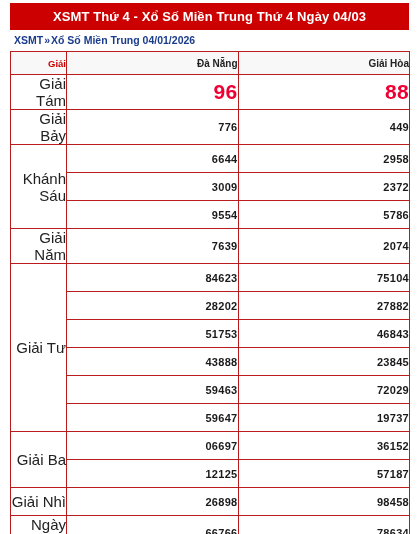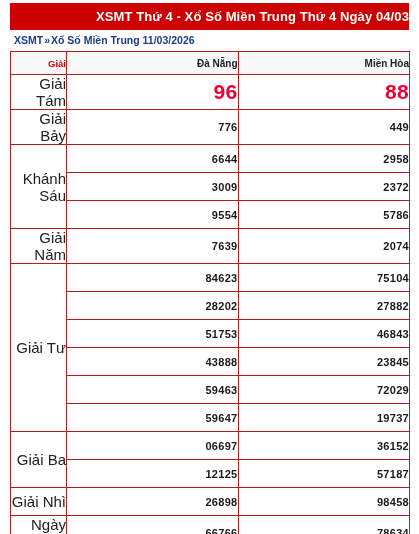--- a/index.html
+++ b/index.html
@@ -19,21 +19,21 @@
     height: 534px;
     position: relative;
     box-sizing: border-box;
     padding: 0 10px;
   }
   .title-bar {
     background: #cc0000;
     color: #ffffff;
     font-size: 13px;
     font-weight: bold;
-    text-align: right;
+    text-align: center;
     line-height: 27px;
     height: 27px;
     margin: 3px 0 0 0;
     letter-spacing: 0.1px;
     white-space: nowrap;
     overflow: hidden;
   }
   .breadcrumb {
     height: 21px;
     line-height: 21px;
@@ -98,34 +98,34 @@
   }
 </style>
 </head>
 <body>
 
 <div class="page">
 
   <div class="title-bar">XSMT Thứ 4 - Xổ Số Miền Trung Thứ 4 Ngày 04/03</div>
 
   <div class="breadcrumb">
-    <span>XSMT</span><span class="sep">»</span><span>Xổ Số Miền Trung 11/03/2026</span>
+    <span>XSMT</span><span class="sep">»</span><span>Xổ Số Miền Trung 04/01/2026</span>
   </div>
 
   <table class="result">
     <colgroup>
       <col class="c-label">
       <col class="c-prov">
       <col class="c-prov">
     </colgroup>
     <thead>
       <tr>
         <th class="head-label">Giải</th>
         <th>Đà Nẵng</th>
-        <th>Miền Hòa</th>
+        <th>Giải Hòa</th>
       </tr>
     </thead>
     <tbody id="result-body">
         <tr>
           <td class="row-label" rowspan="1">Giải Tám</td>
           <td class="num small-red">96</td>
           <td class="num small-red">88</td>
         </tr>
         <tr>
           <td class="row-label" rowspan="1">Giải Bảy</td>

